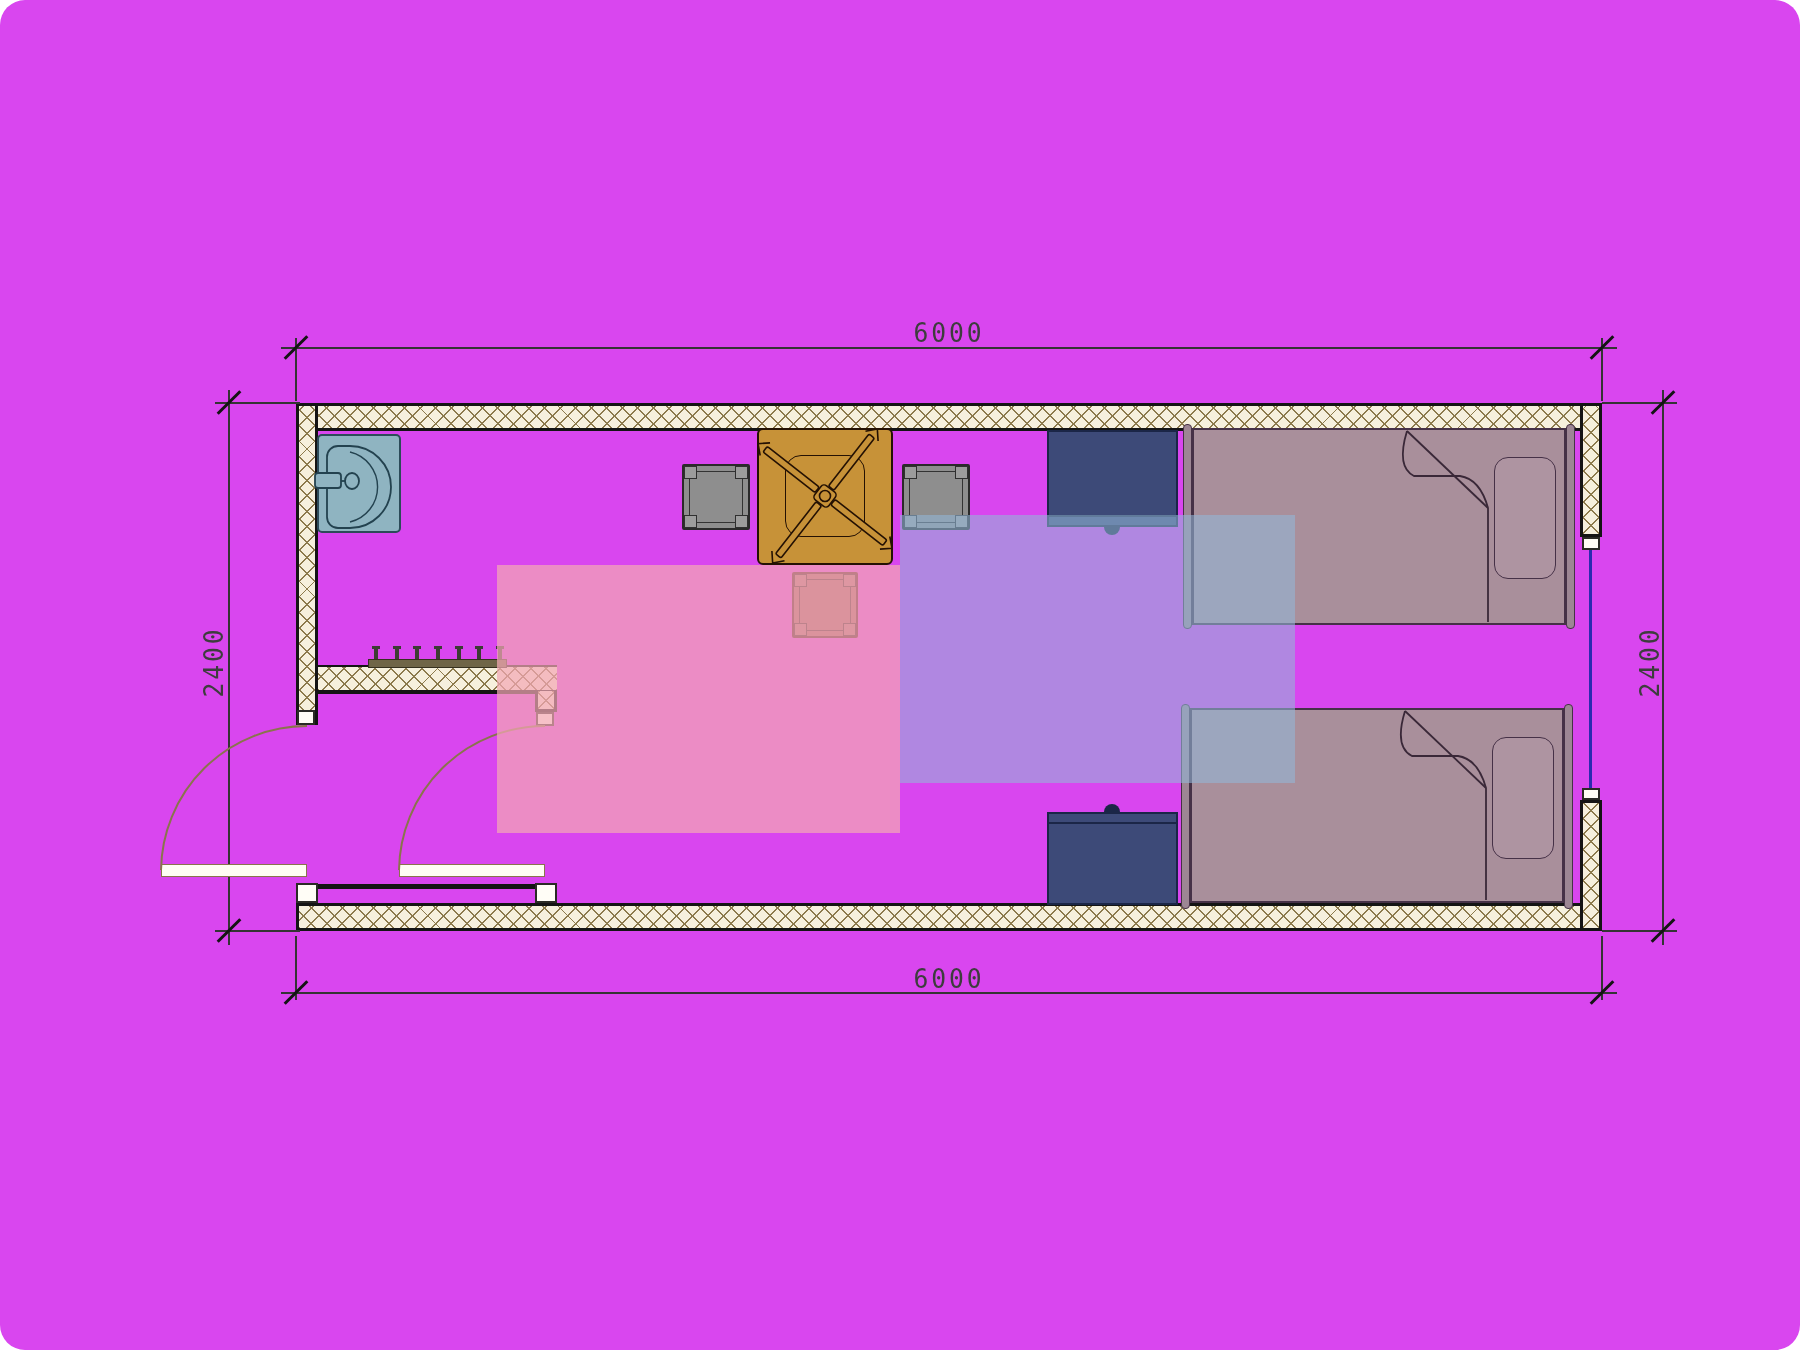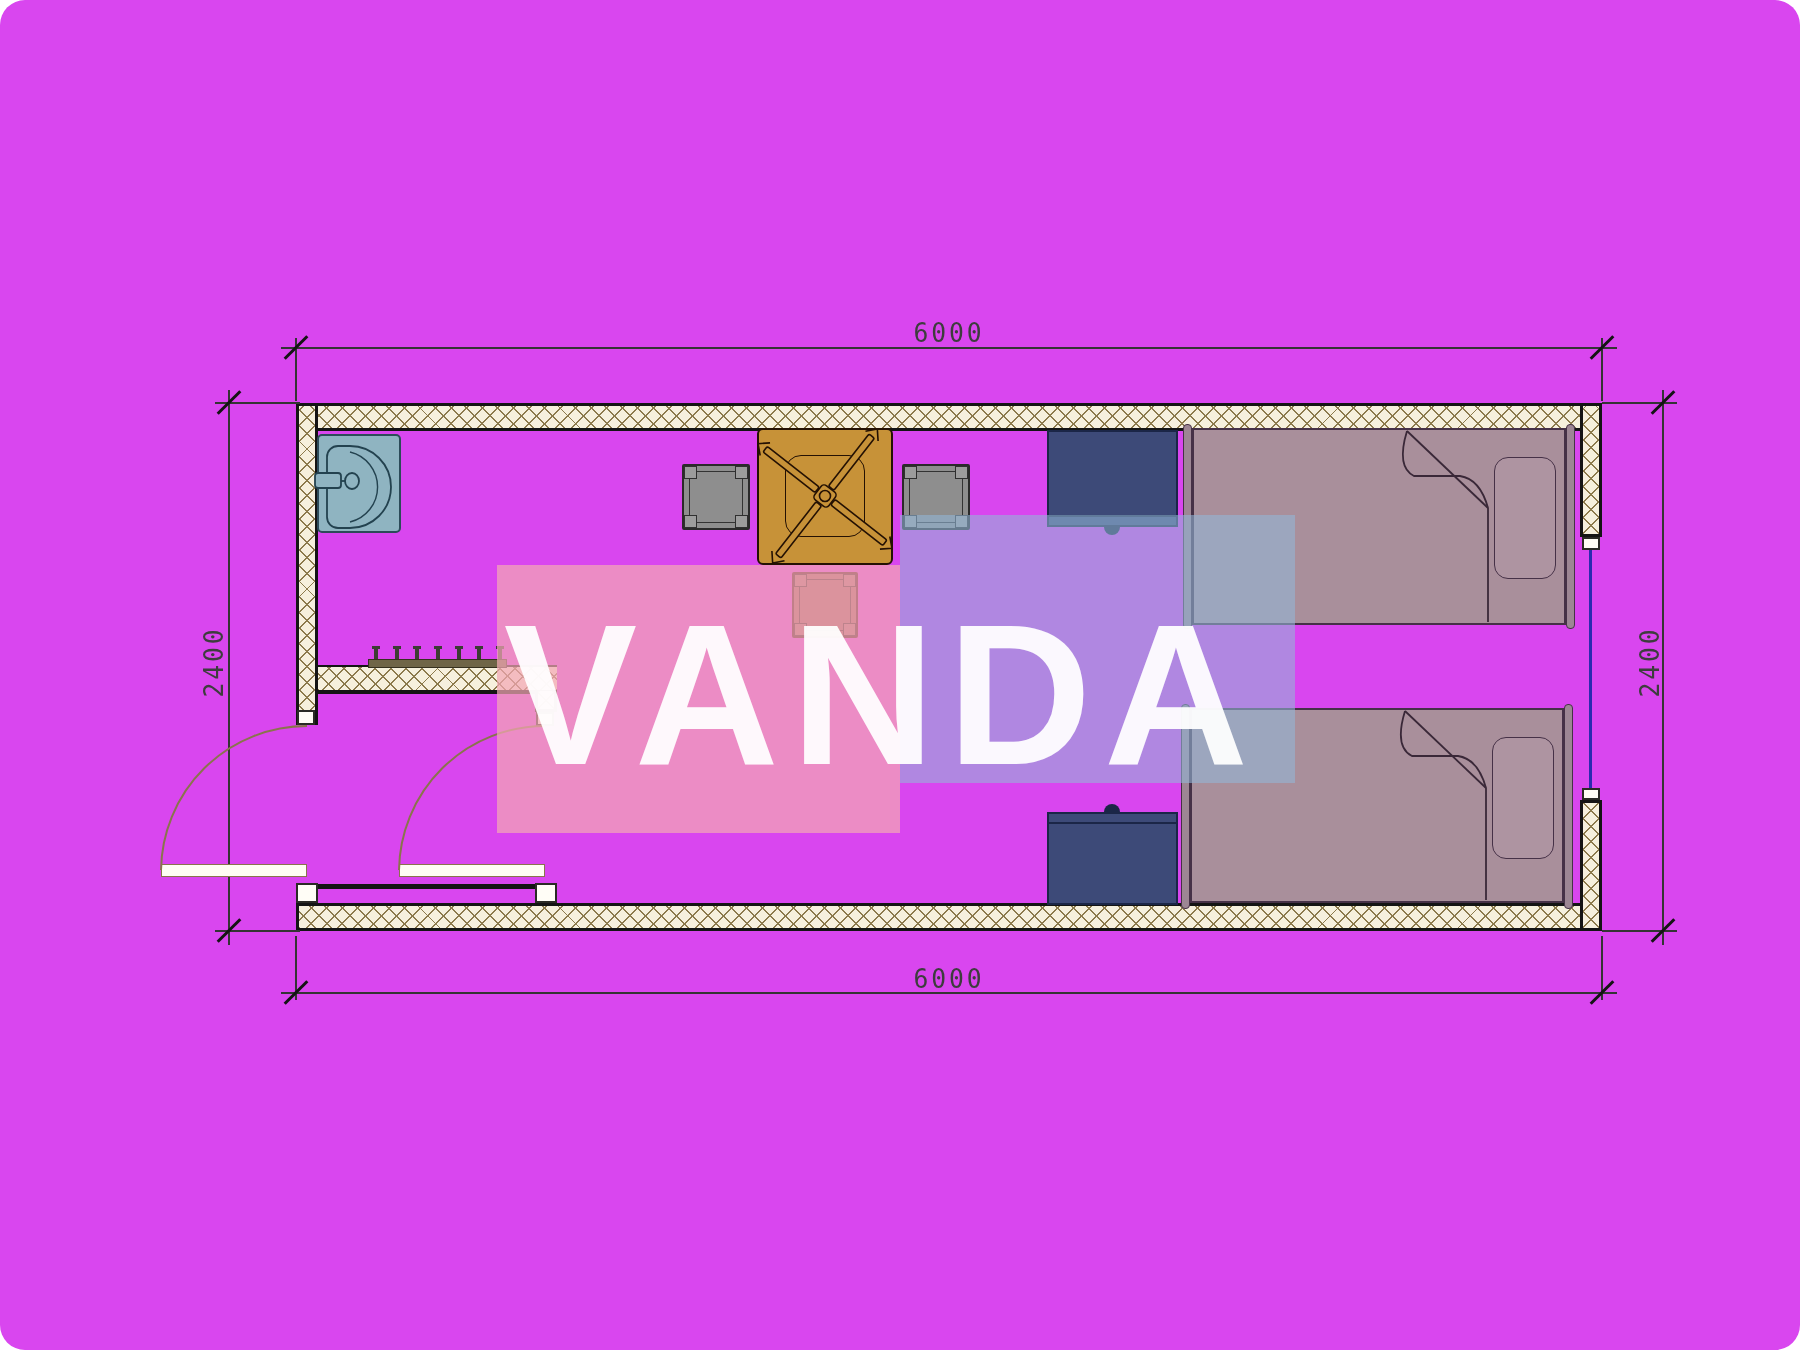--- a/index.html
+++ b/index.html
@@ -201,15 +201,14 @@
       <path d="M 1405 711 q -11 36 7 45 l 46 0 q 20 3 28 32"></path>
       <line x1="1486" y1="788" x2="1486" y2="900"></line>
     </g>
 
     <path d="M 307 726 A 146 146 0 0 0 161 870" stroke="#8a744c" stroke-width="2" fill="none"></path>
     <path d="M 545 726 A 146 146 0 0 0 399 870" stroke="#8a744c" stroke-width="2" fill="none"></path>
   </svg>
 
   <div class="wm" id="wm-pink" style="left:497px;top:565px;width:403px;height:268px;"></div>
   <div class="wm" id="wm-blue" style="left:900px;top:515px;width:395px;height:268px;"></div>
-  <div class="wm" id="wm-text" style="left:450px;top:595px;width:864px;height:200px;">VANDA</div>
 
 </div>
 
 </body></html>

